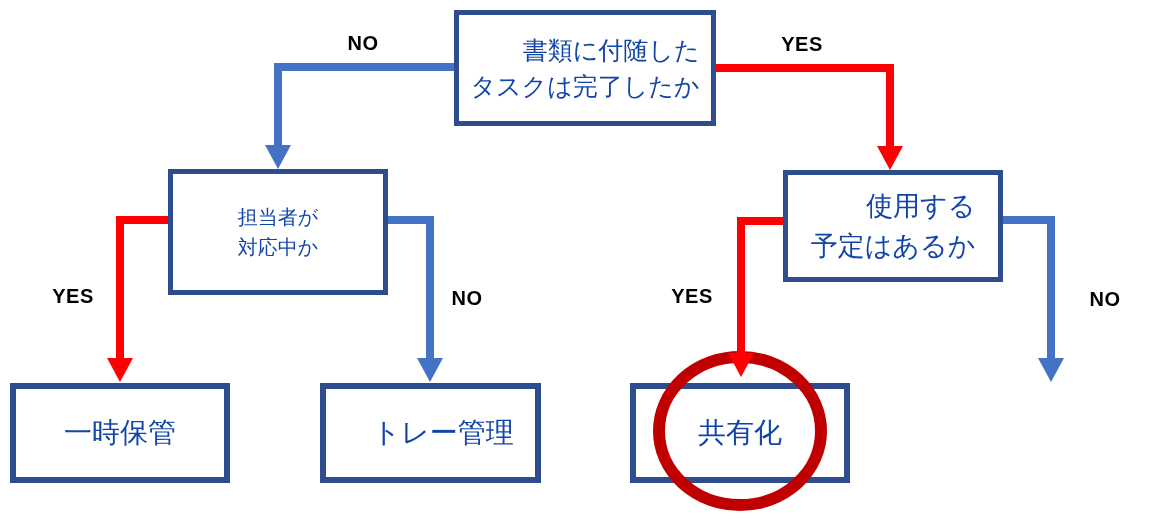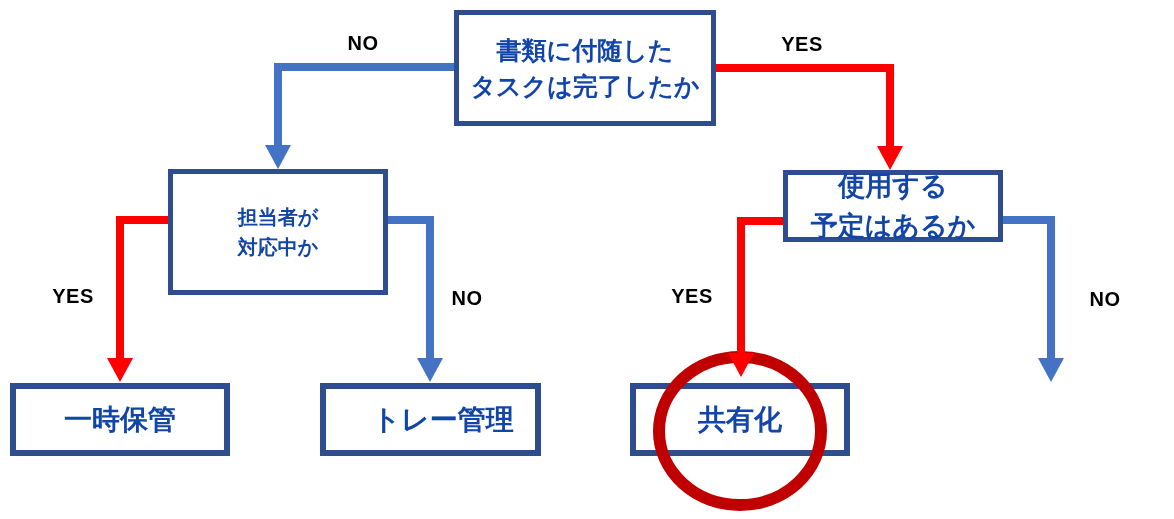--- a/index.html
+++ b/index.html
@@ -16,29 +16,29 @@
     overflow: hidden;
   }
   .box {
     position: absolute;
     box-sizing: border-box;
     border: 5px solid var(--box-border, #2E4D8E);
     background: #ffffff;
     display: flex;
     align-items: center;
     justify-content: center;
-    text-align: center;
+    text-align: right;
     color: var(--box-text, #1245A8);
-    font-weight: bold;
+    font-weight: normal;
     white-space: pre-line;
   }
   .q-root  { left: 454px; top: 10px;  width: 262px; height: 116px; font-size: 25px; line-height: 1.45; }
   .q-left  { left: 168px; top: 169px; width: 220px; height: 126px;  font-size: 20px; line-height: 1.5; }
-  .q-right { left: 783px; top: 170px; width: 220px; height: 72px;  font-size: 27px; line-height: 1.5; }
-  .outcome { top: 383px; height: 73px; border-width: 6px; font-size: 28px; }
+  .q-right { left: 783px; top: 170px; width: 220px; height: 112px;  font-size: 27px; line-height: 1.5; }
+  .outcome { top: 383px; height: 100px; border-width: 6px; font-size: 28px; }
   .o1 { left: 10px;  width: 220px; }
   .o2 { left: 320px; width: 221px; padding-left: 25px; }
   .o3 { left: 630px; width: 220px; }
   .o4 { left: 943px; width: 220px; }
   .edge-label {
     position: absolute;
     transform: translate(-50%, -50%);
     color: var(--label-text, #000000);
     font-weight: bold;
     font-size: 20px;

